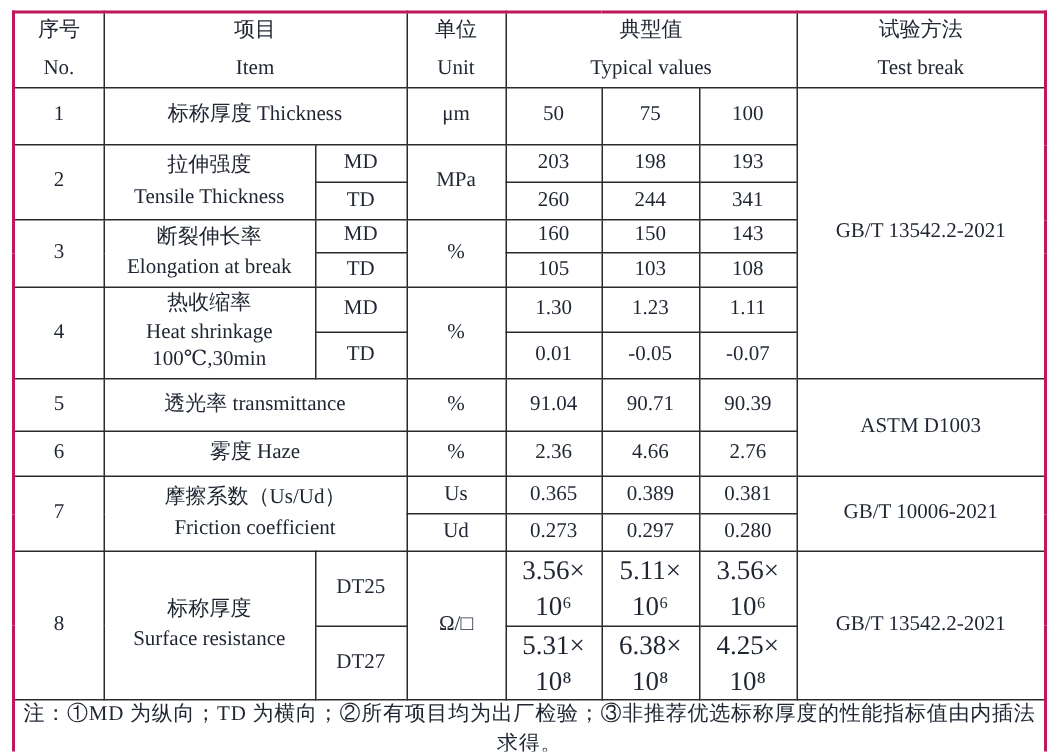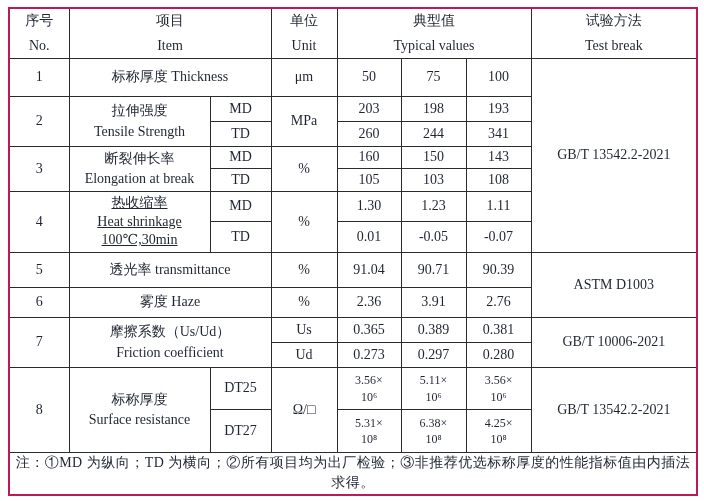--- a/index.html
+++ b/index.html
@@ -29,22 +29,22 @@
     border: 1px solid #2b2b2b;
     text-align: center;
     vertical-align: middle;
     padding: 0 2px;
     font-size: 14px;
     line-height: 1.45;
     overflow: hidden;
   }
   .two-line span { display: block; }
   .hdr span { display: block; line-height: 1.75; }
-  .item-three span { display: block; line-height: 1.35; text-decoration: underline; }
-  .sci span { display: block; line-height: 1.35; font-size: 12px; }
+  .item-three span { display: block; line-height: 1.35; }
+  .sci span { display: block; line-height: 1.35; font-size: 18px; }
   td.note-cell {
     text-align: left;
     padding: 8px 6px 8px 7px;
     font-size: 14.5px;
     letter-spacing: 0.5px;
     margin-top: 15px;
   }
 </style>
 </head>
 <body>
@@ -93,21 +93,21 @@
       <td>50</td>
       <td>75</td>
       <td>100</td>
       <td rowspan="7">GB/T 13542.2-2021</td>
     </tr>
 
     <tr style="height:25px">
       <td rowspan="2">2</td>
       <td rowspan="2" class="two-line">
         <span>拉伸强度</span>
-        <span>Tensile Strength</span>
+        <span>Tensile Thickness</span>
       </td>
       <td>MD</td>
       <td rowspan="2">MPa</td>
       <td>203</td>
       <td>198</td>
       <td>193</td>
     </tr>
     <tr style="height:25px">
       <td>TD</td>
       <td>260</td>
@@ -162,21 +162,21 @@
       <td>90.71</td>
       <td>90.39</td>
       <td rowspan="2">ASTM D1003</td>
     </tr>
 
     <tr style="height:30px">
       <td>6</td>
       <td colspan="2">雾度  Haze</td>
       <td>%</td>
       <td>2.36</td>
-      <td>3.91</td>
+      <td>4.66</td>
       <td>2.76</td>
     </tr>
 
     <tr style="height:25px">
       <td rowspan="2">7</td>
       <td rowspan="2" colspan="2" class="two-line">
         <span>摩擦系数（Us/Ud）</span>
         <span>Friction coefficient</span>
       </td>
       <td>Us</td>

